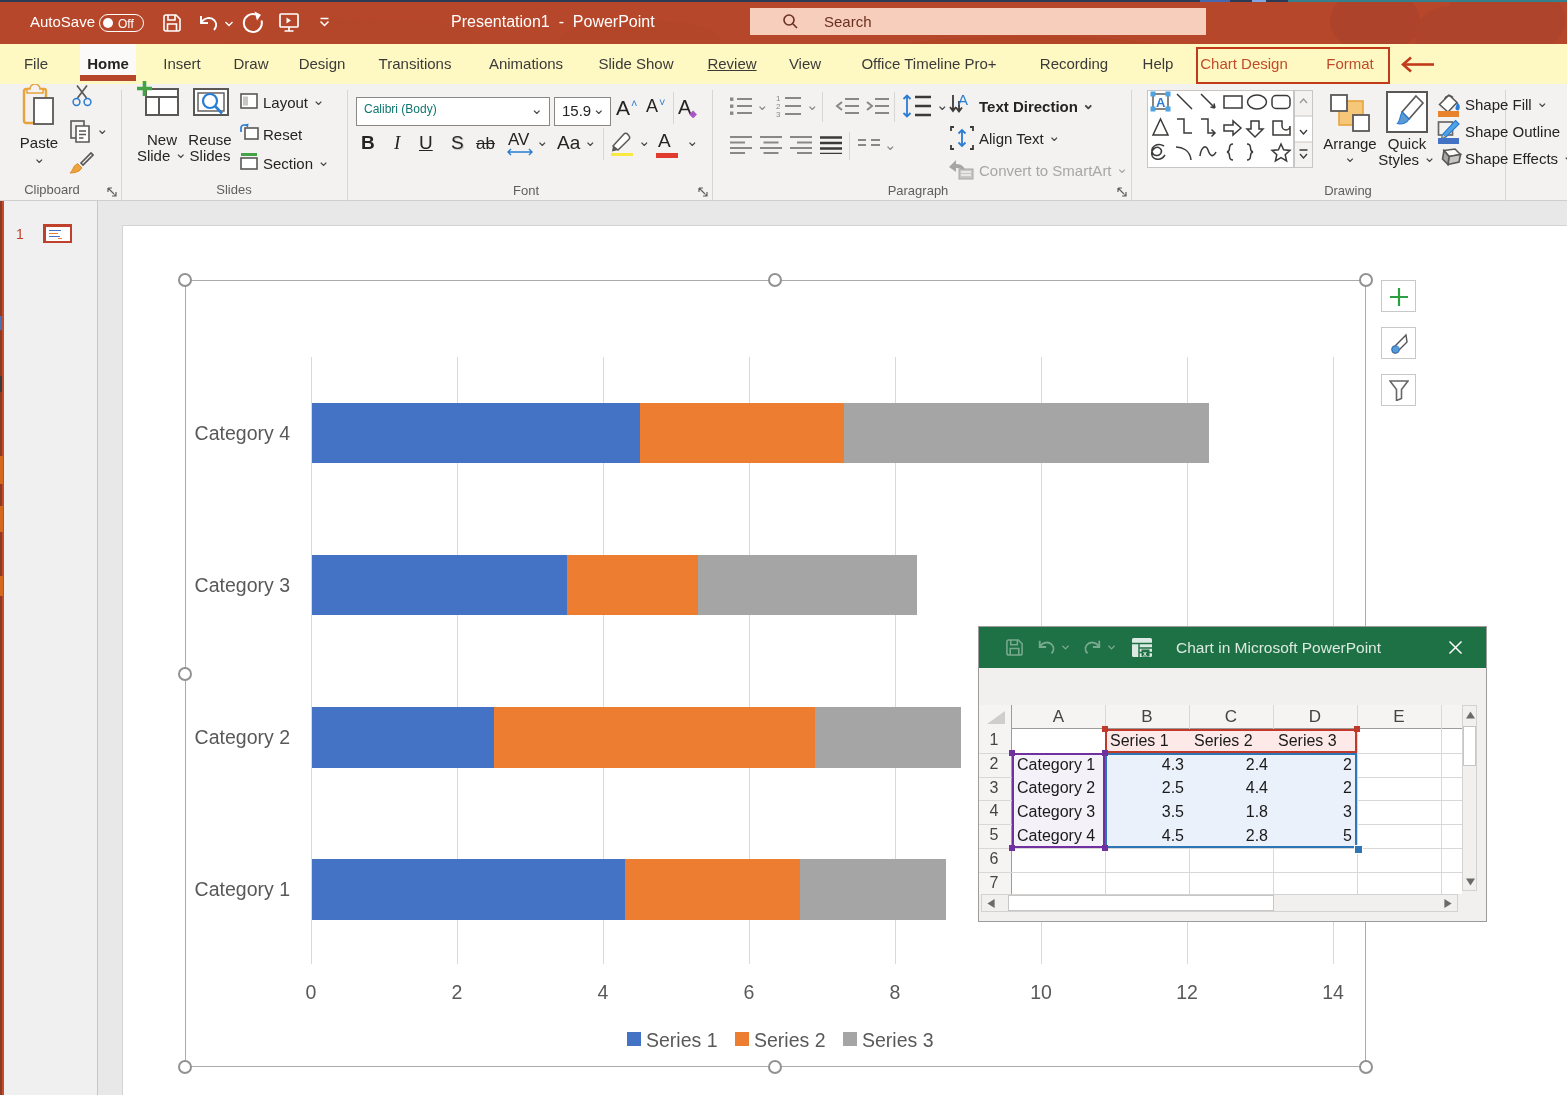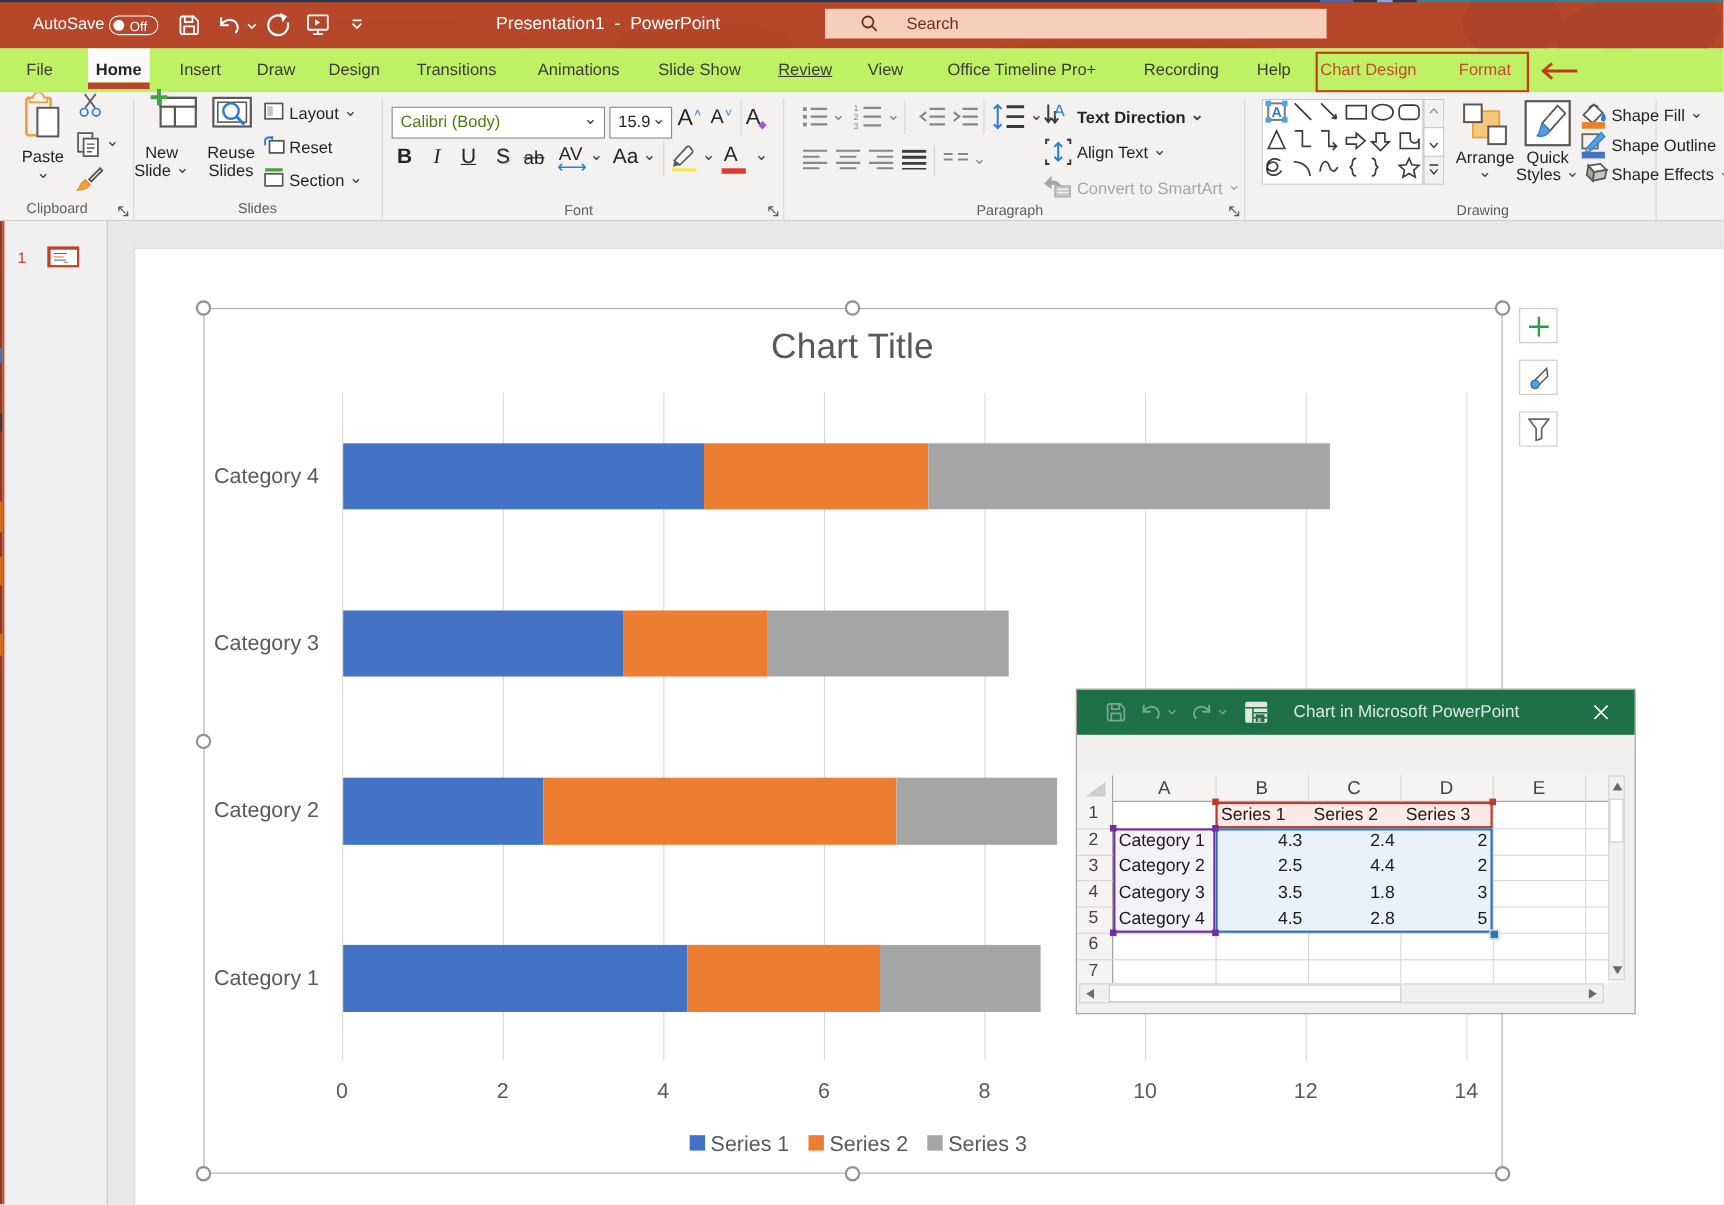--- a/index.html
+++ b/index.html
@@ -60,21 +60,21 @@
   <div class="abs" style="left:451px;top:13px;width:300px;font-size:16px;color:#fff;">Presentation1&nbsp;&nbsp;-&nbsp;&nbsp;PowerPoint</div>
   <div class="abs" style="left:750px;top:8px;width:456px;height:27px;background:#F7CDBB;">
     <svg class="abs" style="left:32px;top:5px;" width="17" height="17" viewBox="0 0 17 17" fill="none" stroke="#69301F" stroke-width="1.6">
       <circle cx="7" cy="7" r="5"></circle>
           <path d="M10.8 10.8 L15 15"></path>
     </svg>
     <div class="abs" style="left:74px;top:5px;font-size:15px;color:#69301F;">Search</div>
   </div>
 </path></div>
 
-<div class="abs" style="left:0;top:44px;width:1567px;height:40px;background:#bef264;">
+<div class="abs" style="left:0;top:44px;width:1567px;height:40px;background:#fef9c3;">
   <div class="tab" style="left:18px;width:36px;">File</div>
   <div class="abs" style="left:80px;top:0;width:56px;height:31px;background:#FBFAF9;"></div>
   <div class="tab" style="left:80px;width:56px;font-weight:bold;color:#252423;">Home</div>
   <div class="abs" style="left:80px;top:31px;width:56px;height:6px;background:#B7472A;"></div>
   <div class="tab" style="left:157px;width:50px;">Insert</div>
   <div class="tab" style="left:228px;width:46px;">Draw</div>
   <div class="tab" style="left:294px;width:56px;">Design</div>
   <div class="tab" style="left:371px;width:88px;">Transitions</div>
   <div class="tab" style="left:480px;width:92px;">Animations</div>
   <div class="tab" style="left:592px;width:88px;">Slide Show</div>
@@ -125,21 +125,21 @@
   <svg class="abs" style="left:106px;top:102px;" width="12" height="12" viewBox="0 0 12 12" fill="none" stroke="#605E5C" stroke-width="1.2">
       <path d="M2 2 h4 M2 2 v4 M2 2 l6 6 M10 6 v4 h-4 M10 10 l-1.5-1.5"></path>
     </svg>
 
   <svg class="abs" style="left:136px;top:-6px;" width="44" height="48" viewBox="0 0 44 48">
     <rect x="10" y="11" width="32" height="26" fill="#fff" stroke="#5A5856" stroke-width="2"></rect>
     <rect x="10" y="11" width="32" height="8" fill="#fff" stroke="#5A5856" stroke-width="2"></rect>
     <path d="M23 19 v18" stroke="#5A5856" stroke-width="2"></path>
     <path d="M1 10.5 h15 M8.5 3 v15" stroke="#44A344" stroke-width="3.6"></path>
   </svg>
-  <div class="abs" style="left:117px;top:48px;width:60px;text-align:center;font-size:15px;color:#252423;line-height:16px;">New<br>Slide <span class="chev">⌄</span></div>
+  <div class="abs" style="left:132px;top:48px;width:60px;text-align:center;font-size:15px;color:#252423;line-height:16px;">New<br>Slide <span class="chev">⌄</span></div>
   <svg class="abs" style="left:191px;top:2px;" width="40" height="42" viewBox="0 0 40 42">
     <rect x="3" y="3" width="34" height="26" fill="#fff" stroke="#5A5856" stroke-width="2"></rect>
     <rect x="7" y="7" width="26" height="18" fill="#fff" stroke="#5A5856" stroke-width="1.4"></rect>
     <circle cx="19" cy="15" r="7" fill="none" stroke="#2B7CD3" stroke-width="2.2"></circle>
     <path d="M24 20 L31 27.5" stroke="#2B7CD3" stroke-width="2.6"></path>
   </svg>
   <div class="abs" style="left:179px;top:48px;width:62px;text-align:center;font-size:15px;color:#252423;line-height:16px;">Reuse<br>Slides</div>
   <svg class="abs" style="left:240px;top:9px;" width="18" height="16" viewBox="0 0 18 16">
     <rect x="1" y="1" width="16" height="14" fill="#fff" stroke="#5A5856" stroke-width="1.6"></rect>
     <rect x="3" y="3.5" width="5" height="9" fill="#C8C6C4" stroke="none"></rect>
@@ -154,21 +154,21 @@
   <svg class="abs" style="left:240px;top:68px;" width="18" height="18" viewBox="0 0 18 18">
     <path d="M1 2.5 h16" stroke="#44A344" stroke-width="3"></path>
     <rect x="1" y="6" width="16" height="11" fill="#fff" stroke="#5A5856" stroke-width="1.6"></rect>
   </svg>
   <div class="rbtn" style="left:263px;top:71px;">Section <span class="chev">⌄</span></div>
   <div class="glabel" style="left:121px;width:226px;">Slides</div>
 </div>
 
 <div class="abs" style="left:347px;top:84px;width:365px;height:117px;">
   <div class="abs" style="left:9px;top:13px;width:192px;height:27px;background:#fff;border:1px solid #8A8886;">
-    <div class="abs" style="left:7px;top:4px;font-size:15px;color:#4d7c0f;">Calibri (Body)</div>
+    <div class="abs" style="left:7px;top:4px;font-size:12px;color:#0f766e;">Calibri (Body)</div>
     <div class="abs" style="right:6px;top:6px;color:#444;font-size:15px;line-height:10px;">⌄</div>
   </div>
   <div class="abs" style="left:207px;top:13px;width:55px;height:27px;background:#fff;border:1px solid #8A8886;">
     <div class="abs" style="left:7px;top:4px;font-size:15px;color:#252423;">15.9</div>
     <div class="abs" style="right:5px;top:6px;color:#444;font-size:15px;line-height:10px;">⌄</div>
   </div>
   <div class="abs" style="left:269px;top:12px;font-size:21px;color:#252423;">A<span style="font-size:11px;color:#2B7CD3;position:relative;top:-8px;left:1px;">˄</span></div>
   <div class="abs" style="left:299px;top:12px;font-size:18px;color:#252423;">A<span style="font-size:11px;color:#2B7CD3;position:relative;top:-6px;left:1px;">˅</span></div>
   <div class="abs" style="left:326px;top:8px;width:1px;height:32px;background:#D8D6D3;"></div>
   <div class="abs" style="left:331px;top:12px;font-size:20px;color:#252423;">A<span style="font-size:10px;color:#A956C5;position:relative;top:3px;left:-2px;">◆</span></div>
@@ -361,21 +361,20 @@
     </div>
   </div>
 
   <div class="abs" style="left:122px;top:24px;width:1445px;height:870px;background:#fff;border-left:1px solid #D5D4D2;border-top:1px solid #D5D4D2;box-sizing:border-box;"></div>
 </div>
 
 <div class="abs" style="left:0;top:0;width:1567px;height:1095px;pointer-events:none;">
 
   <div class="abs" style="left:185px;top:280px;width:1181px;height:787px;border:1.4px solid #ABABAB;box-sizing:border-box;"></div>
 
-  <div class="abs" style="left:375px;top:296px;width:800px;text-align:center;font-size:32px;color:#595959;letter-spacing:0.2px;">Chart Title</div>
 
   <div class="abs" style="left:311px;top:357px;width:1px;height:607px;background:#D9D9D9;"></div>
   <div class="abs" style="left:457px;top:357px;width:1px;height:607px;background:#D9D9D9;"></div>
   <div class="abs" style="left:603px;top:357px;width:1px;height:607px;background:#D9D9D9;"></div>
   <div class="abs" style="left:749px;top:357px;width:1px;height:607px;background:#D9D9D9;"></div>
   <div class="abs" style="left:895px;top:357px;width:1px;height:607px;background:#D9D9D9;"></div>
   <div class="abs" style="left:1041px;top:357px;width:1px;height:607px;background:#D9D9D9;"></div>
   <div class="abs" style="left:1187px;top:357px;width:1px;height:607px;background:#D9D9D9;"></div>
   <div class="abs" style="left:1333px;top:357px;width:1px;height:607px;background:#D9D9D9;"></div>
 

